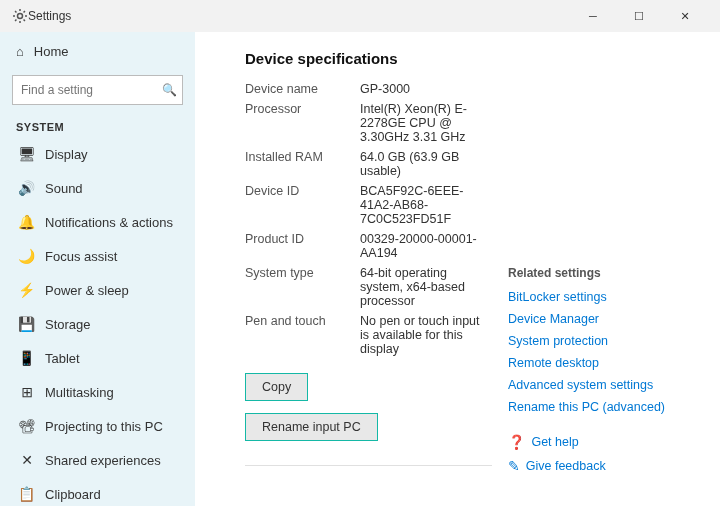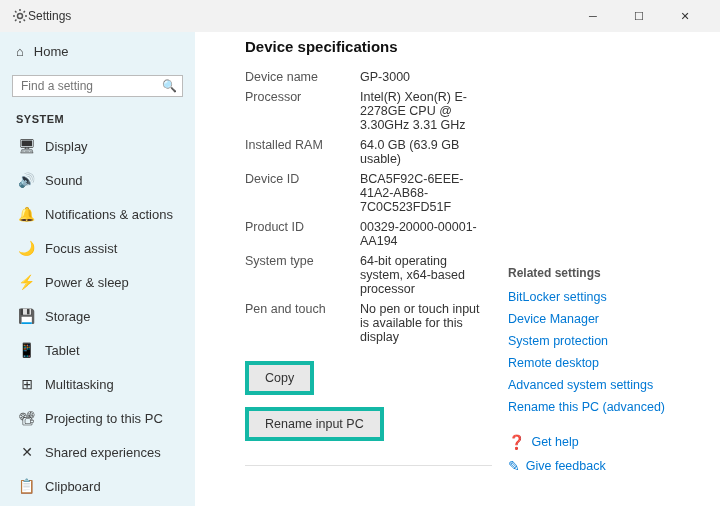--- a/index.html
+++ b/index.html
@@ -75,21 +75,21 @@
       cursor: pointer;
       font-size: 13px;
       color: #333;
     }
     .sidebar-search {
       margin: 4px 12px 8px;
       position: relative;
     }
     .sidebar-search input {
       width: 100%;
-      height: 22px;
+      height: 30px;
       border: 1px solid #bbb;
       background: #fff;
       padding: 0 28px 0 8px;
       font-size: 12px;
       outline: none;
     }
     .sidebar-search .search-icon {
       position: absolute;
       right: 6px;
       top: 50%;
@@ -176,21 +176,21 @@
       flex-shrink: 0;
     }
     .spec-table td:last-child {
       color: #333;
     }
 
     .btn {
       display: inline-block;
       padding: 6px 16px;
       background: #e8e8e8;
-      border: 4px solid #14b8a6;
+      border: 1px solid #14b8a6;
       font-size: 12.5px;
       color: #333;
       cursor: pointer;
       margin-bottom: 8px;
       user-select: none;
     }
 
     .btn-rename {
       margin-top: 4px;
     }

